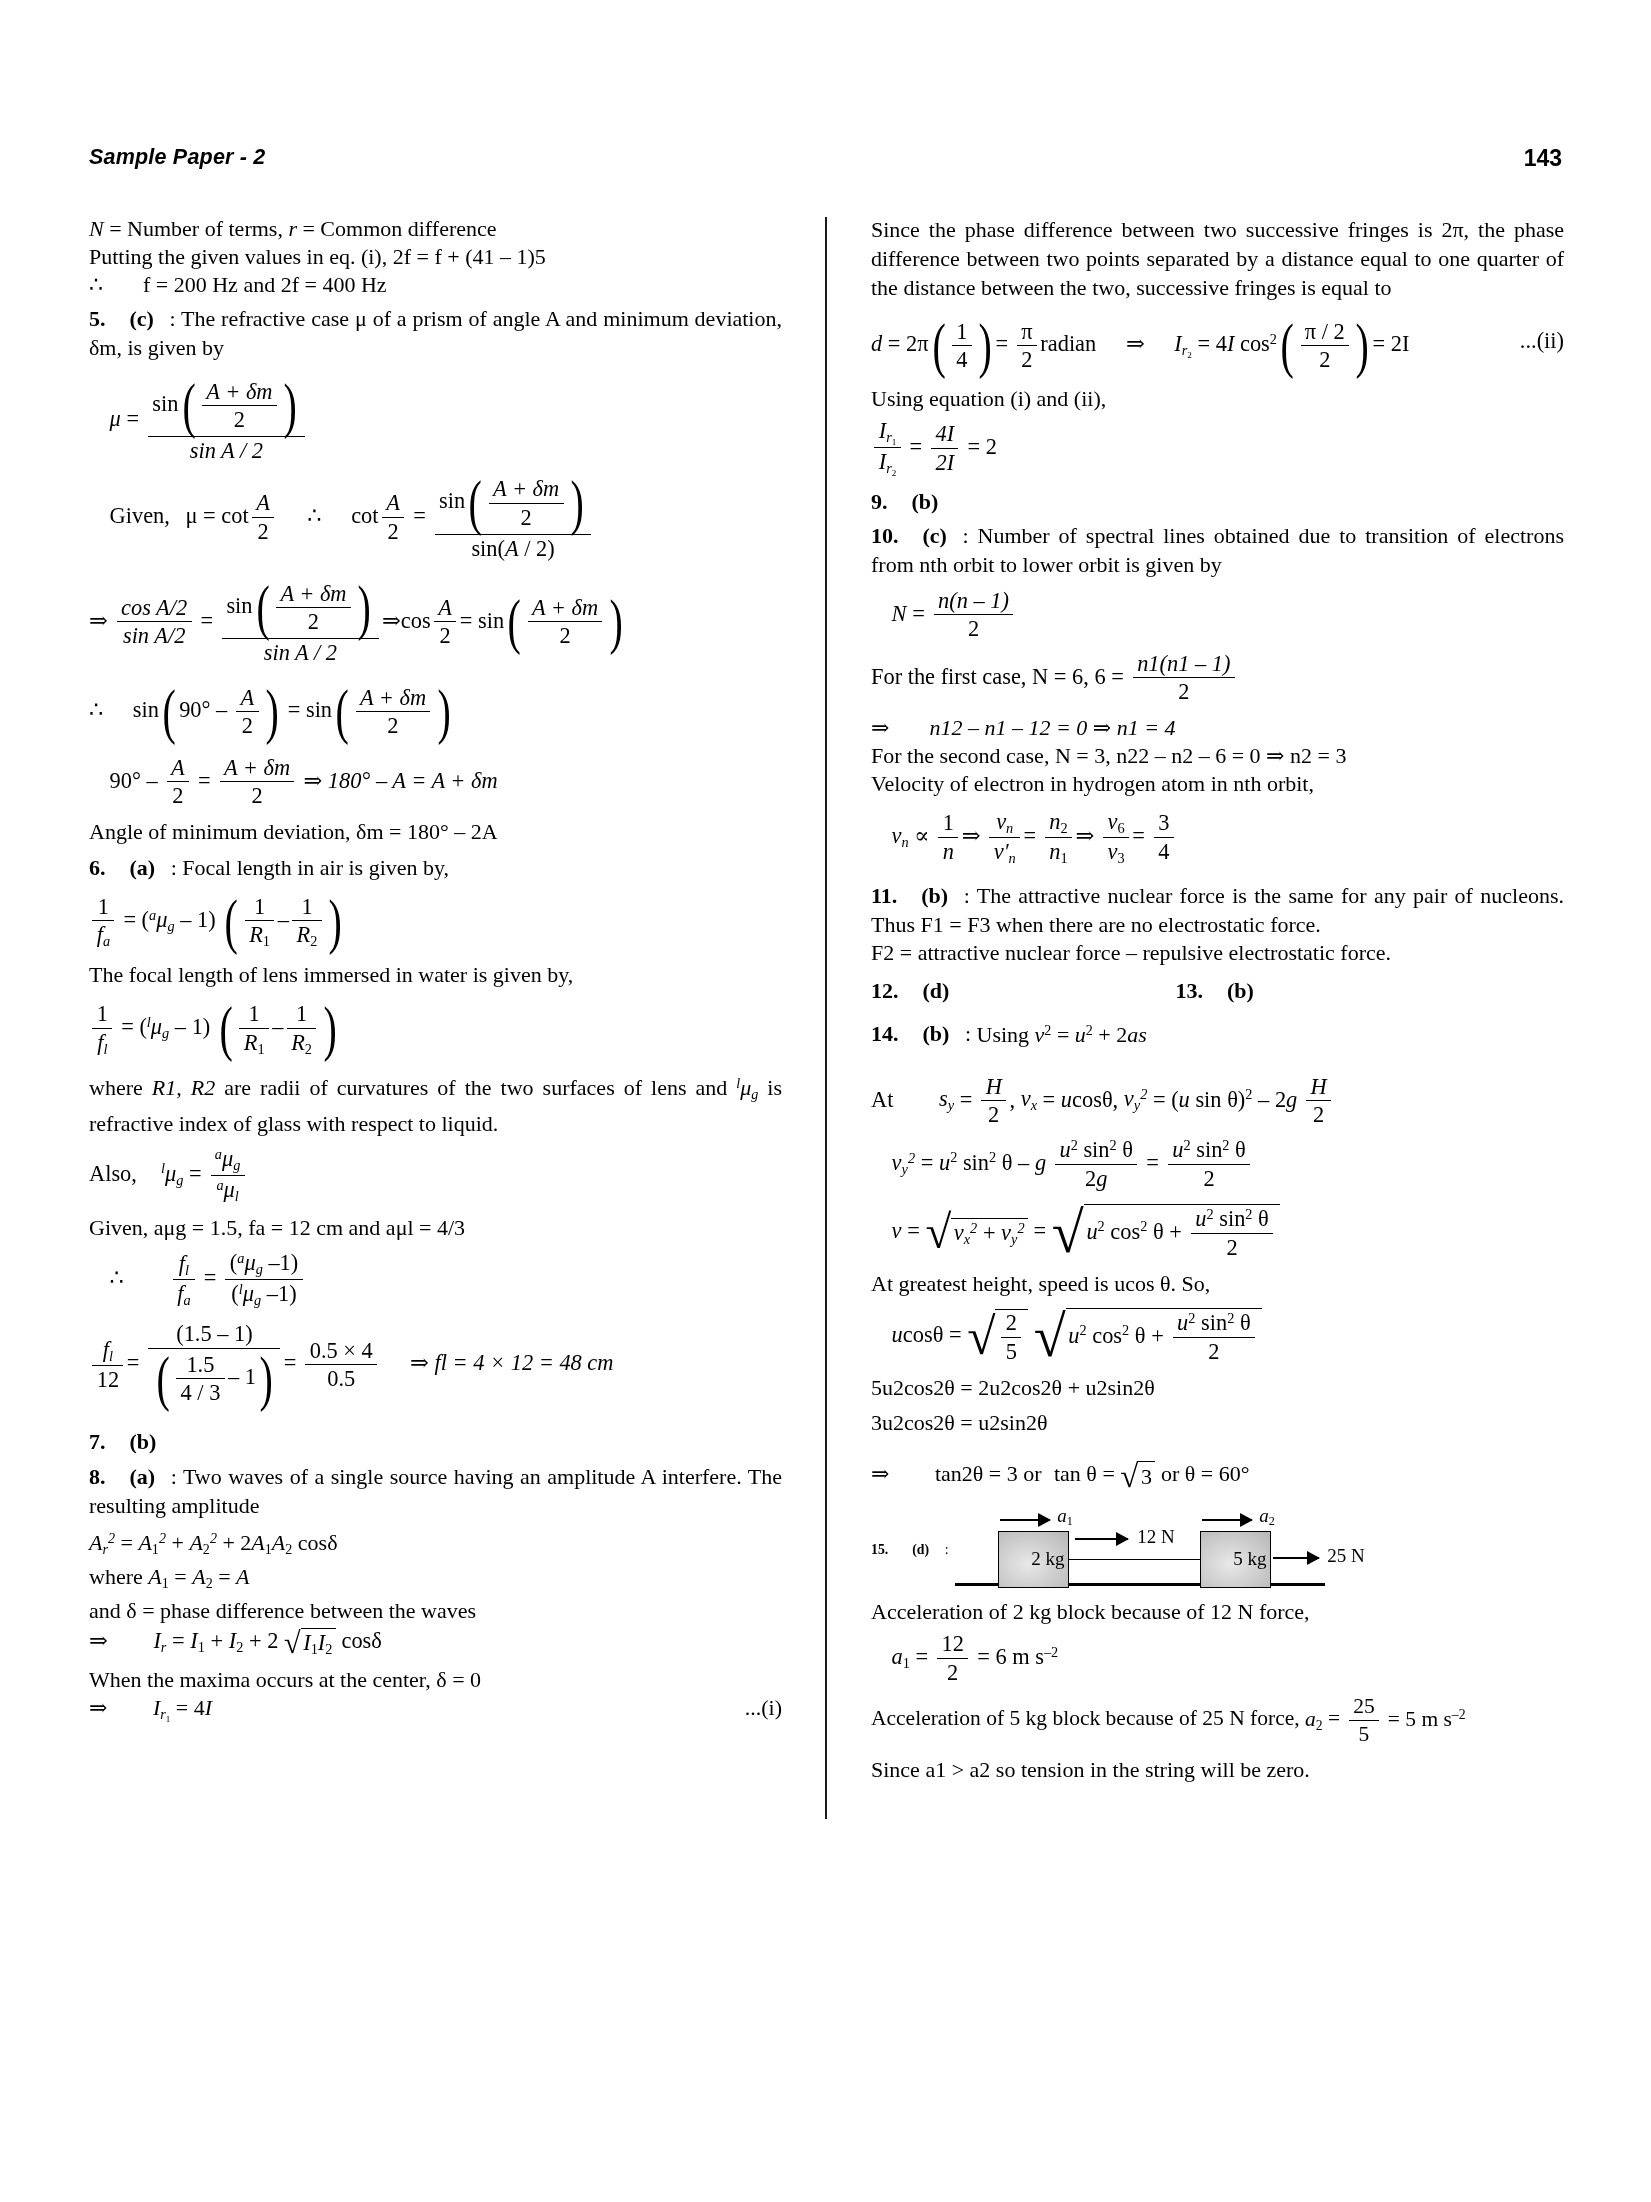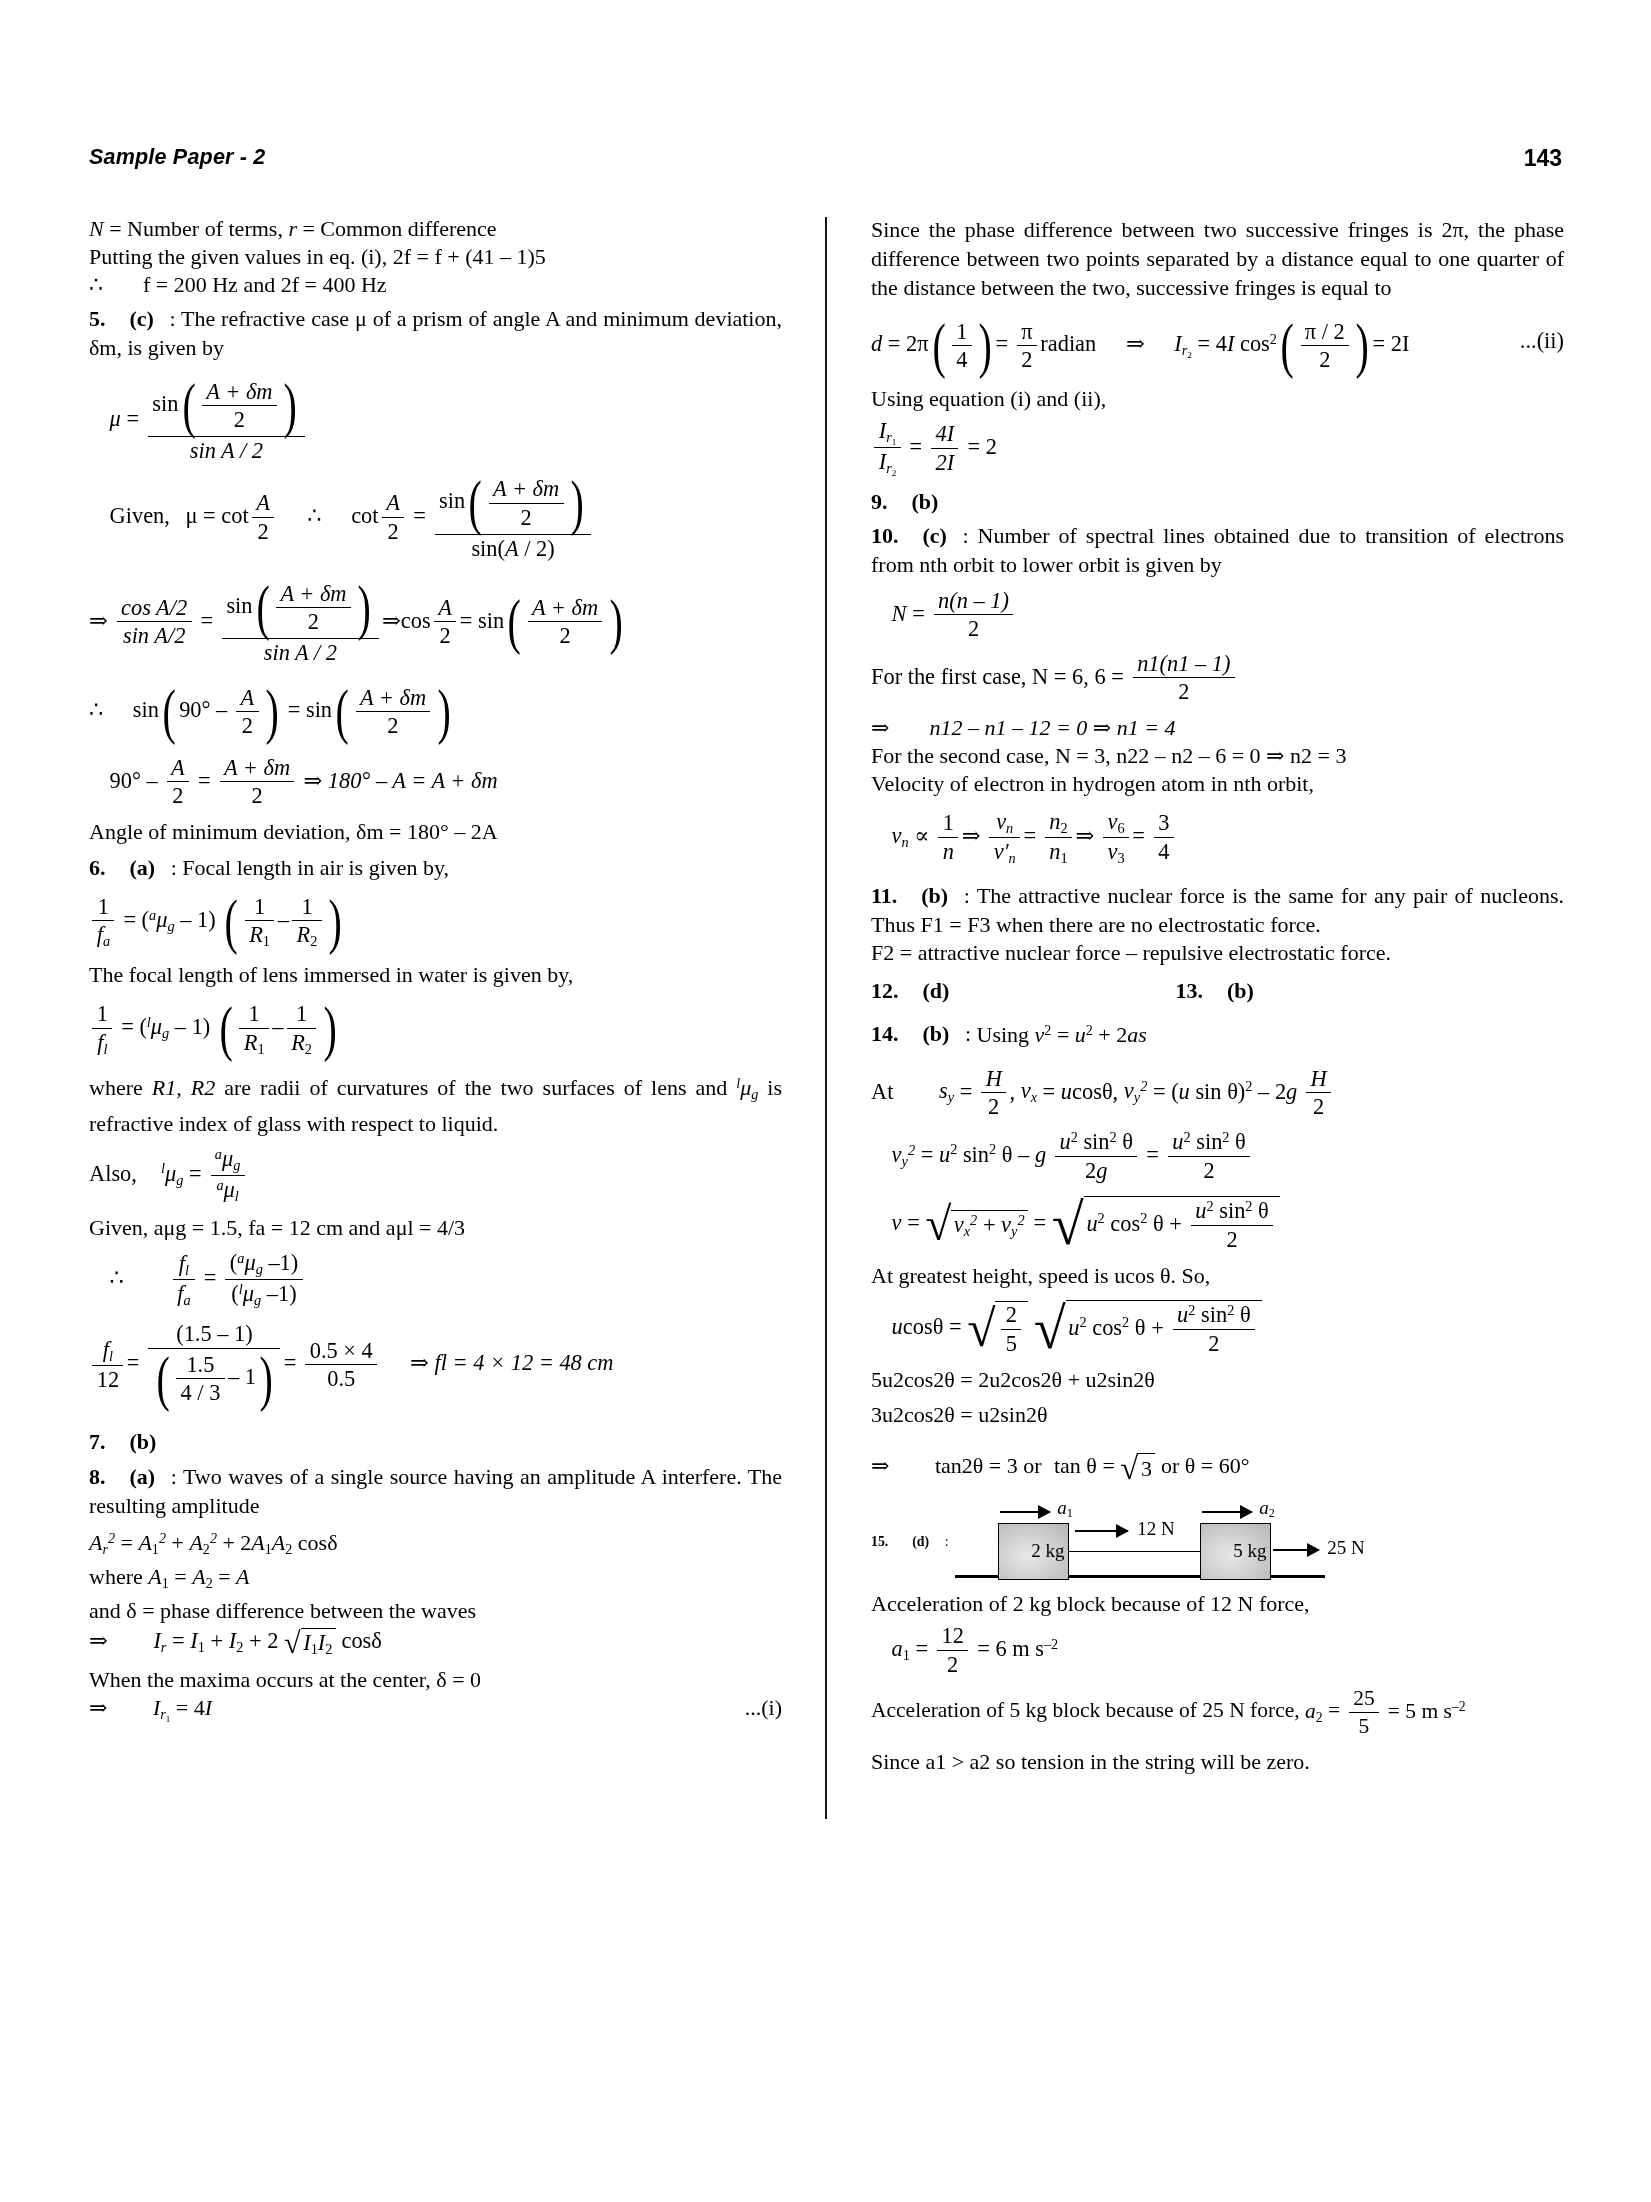--- a/index.html
+++ b/index.html
@@ -287,21 +287,21 @@
         <span class="qnum">12.</span><span class="sp6"></span><span class="opt">(d)</span>
         <span style="display:inline-block;width:215px"></span>
         <span class="qnum">13.</span><span class="sp6"></span><span class="opt">(b)</span>
       </div>
 
       <div class="ln" style="margin-top:10.3px">
         <span class="qnum">14.</span><span class="sp6"></span><span class="opt">(b)</span><span class="sp4"></span><span>:</span>
         <span>Using <span class="m">v</span><sup>2</sup> = <span class="m">u</span><sup>2</sup> + 2<span class="m">as</span></span>
       </div>
 
-      <div class="eq" style="margin-top:17px">
+      <div class="eq" style="margin-top:25px">
         <span>At</span><span class="sp10"></span>
         <span class="m">s<sub>y</sub></span> = <span class="frac"><span class="num m">H</span><span class="den">2</span></span>,
         <span class="m">v<sub>x</sub></span> = <span class="m">u</span>cosθ, <span class="m">v<sub>y</sub><sup>2</sup></span> = (<span class="m">u</span> sin θ)<sup>2</sup> – 2<span class="m">g</span>
         <span class="frac"><span class="num m">H</span><span class="den">2</span></span>
       </div>
 
       <div class="eq ind" style="margin-top:3px">
         <span class="m">v<sub>y</sub><sup>2</sup></span> = <span class="m">u</span><sup>2</sup> sin<sup>2</sup> θ – <span class="m">g</span>
         <span class="frac"><span class="num"><span class="m">u</span><sup>2</sup> sin<sup>2</sup> θ</span><span class="den">2<span class="m">g</span></span></span> =
         <span class="frac"><span class="num"><span class="m">u</span><sup>2</sup> sin<sup>2</sup> θ</span><span class="den">2</span></span>

